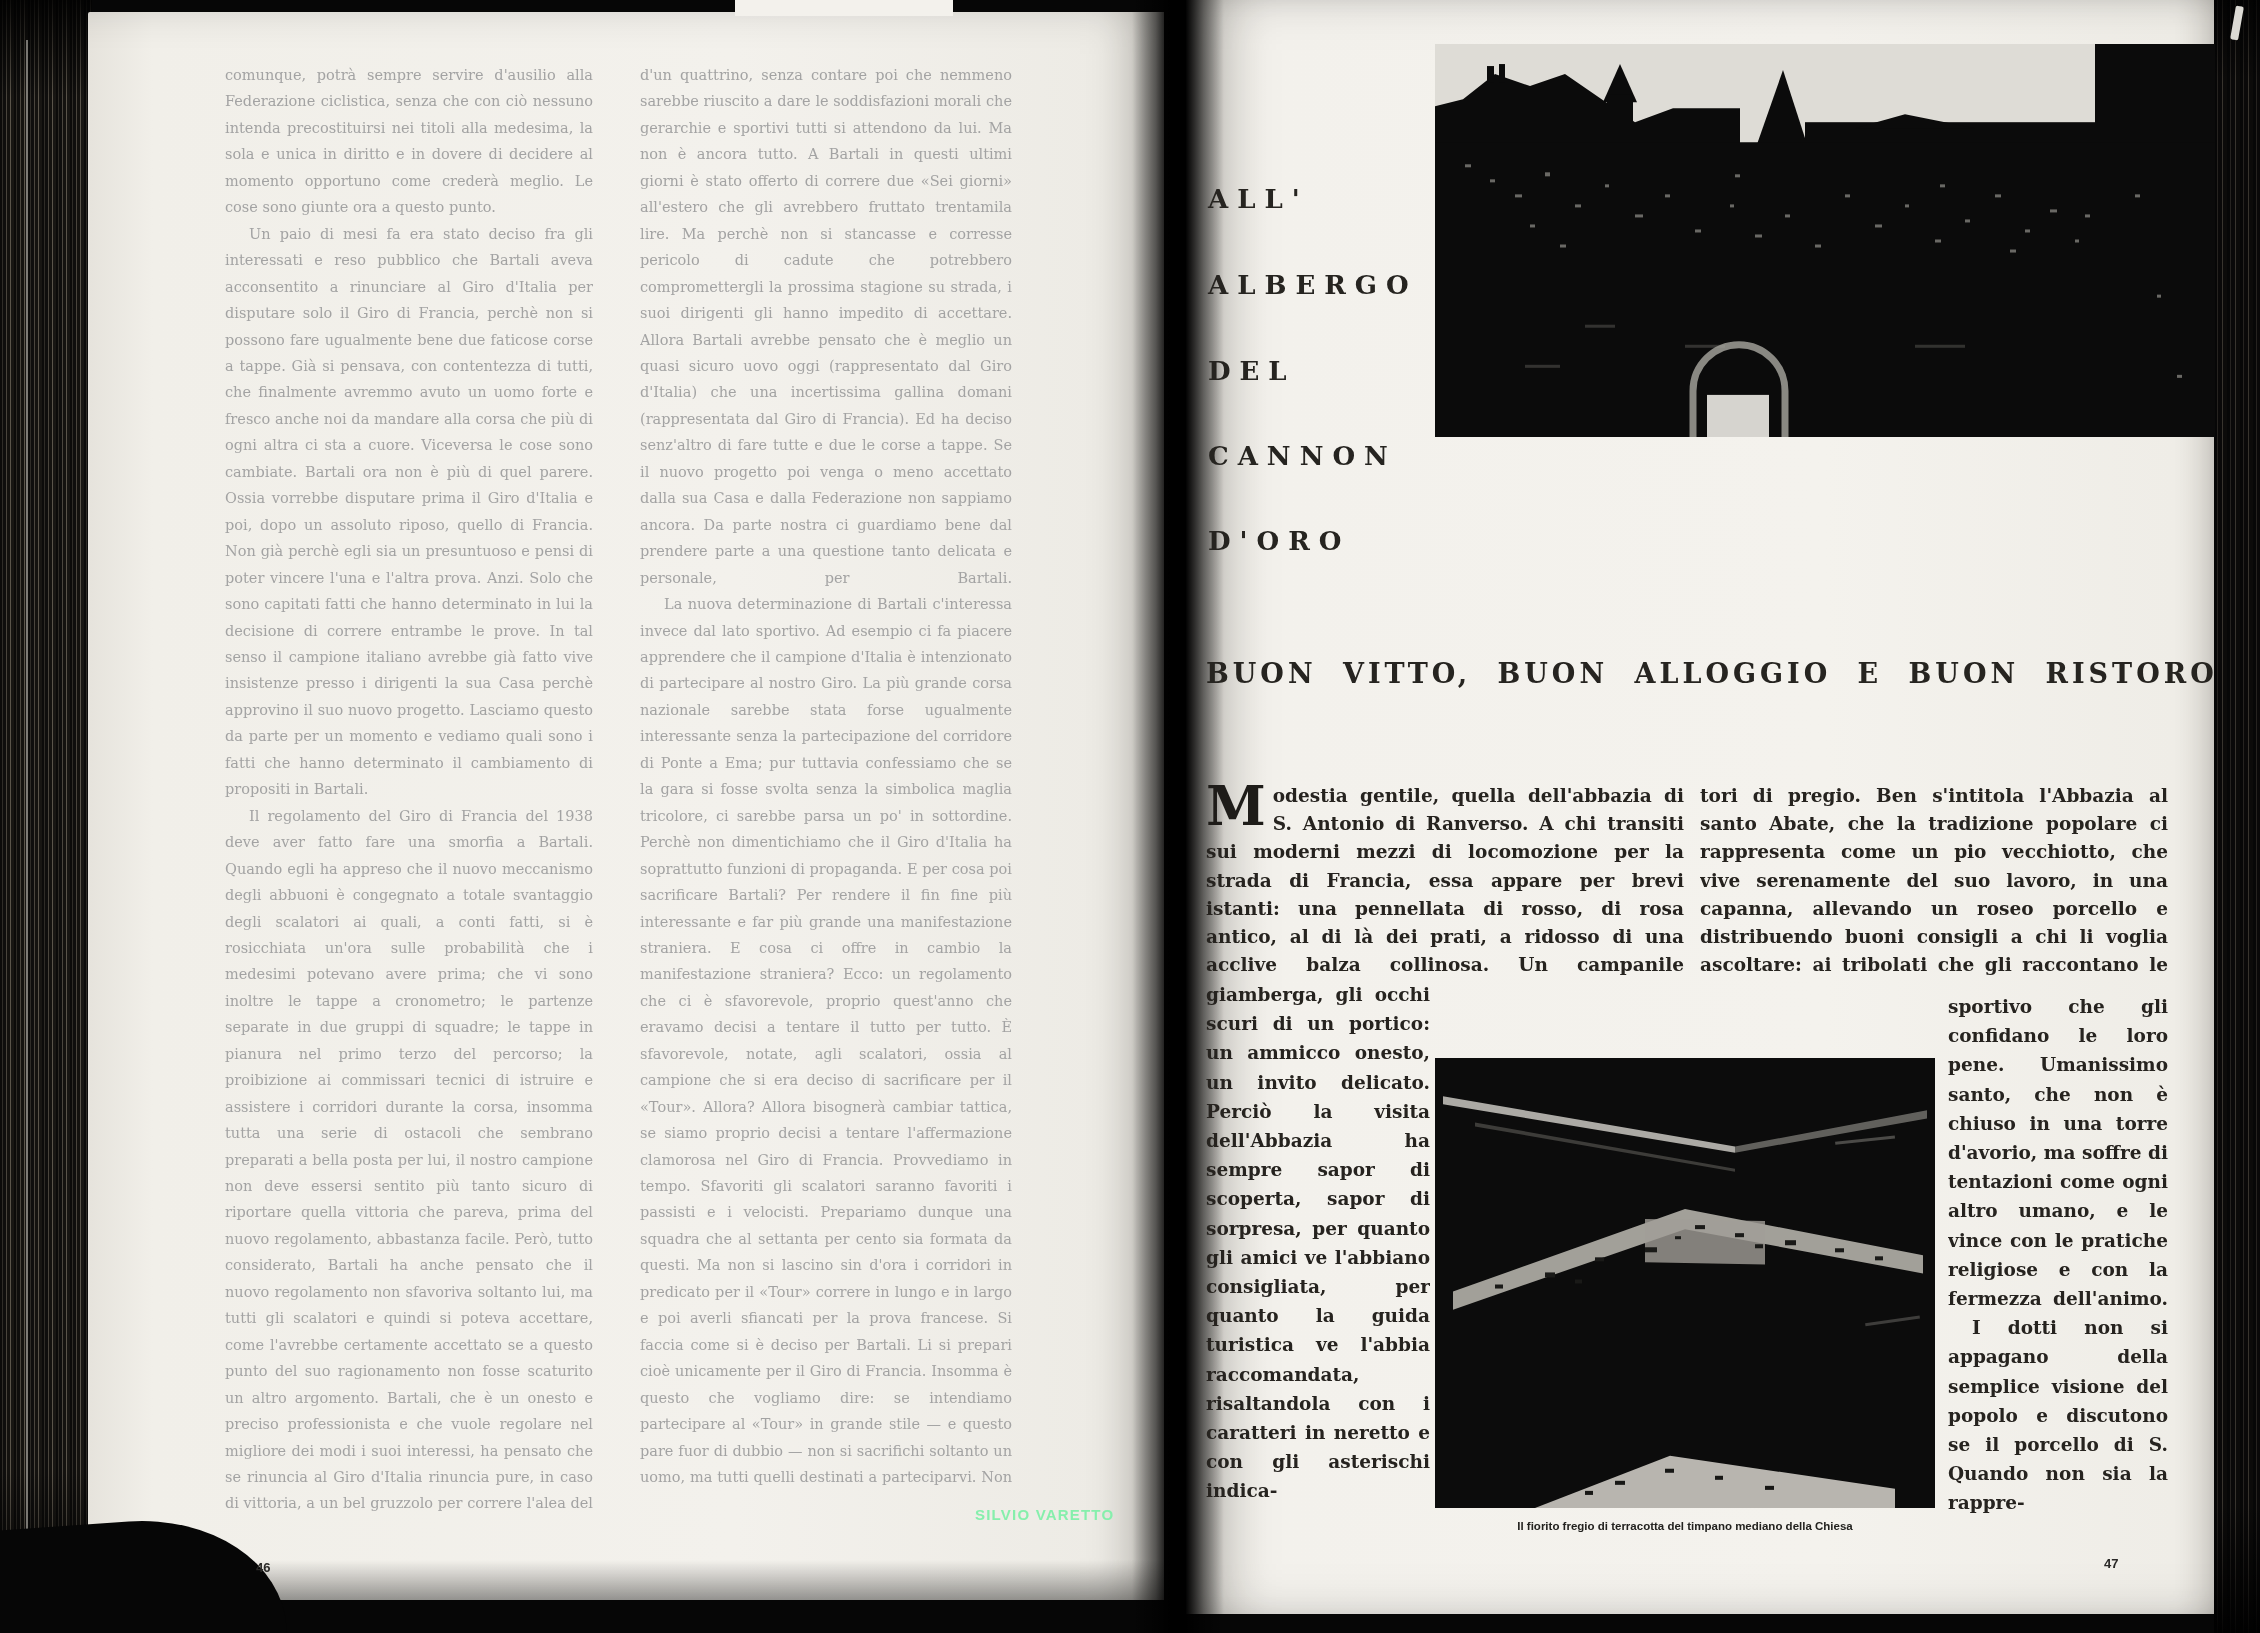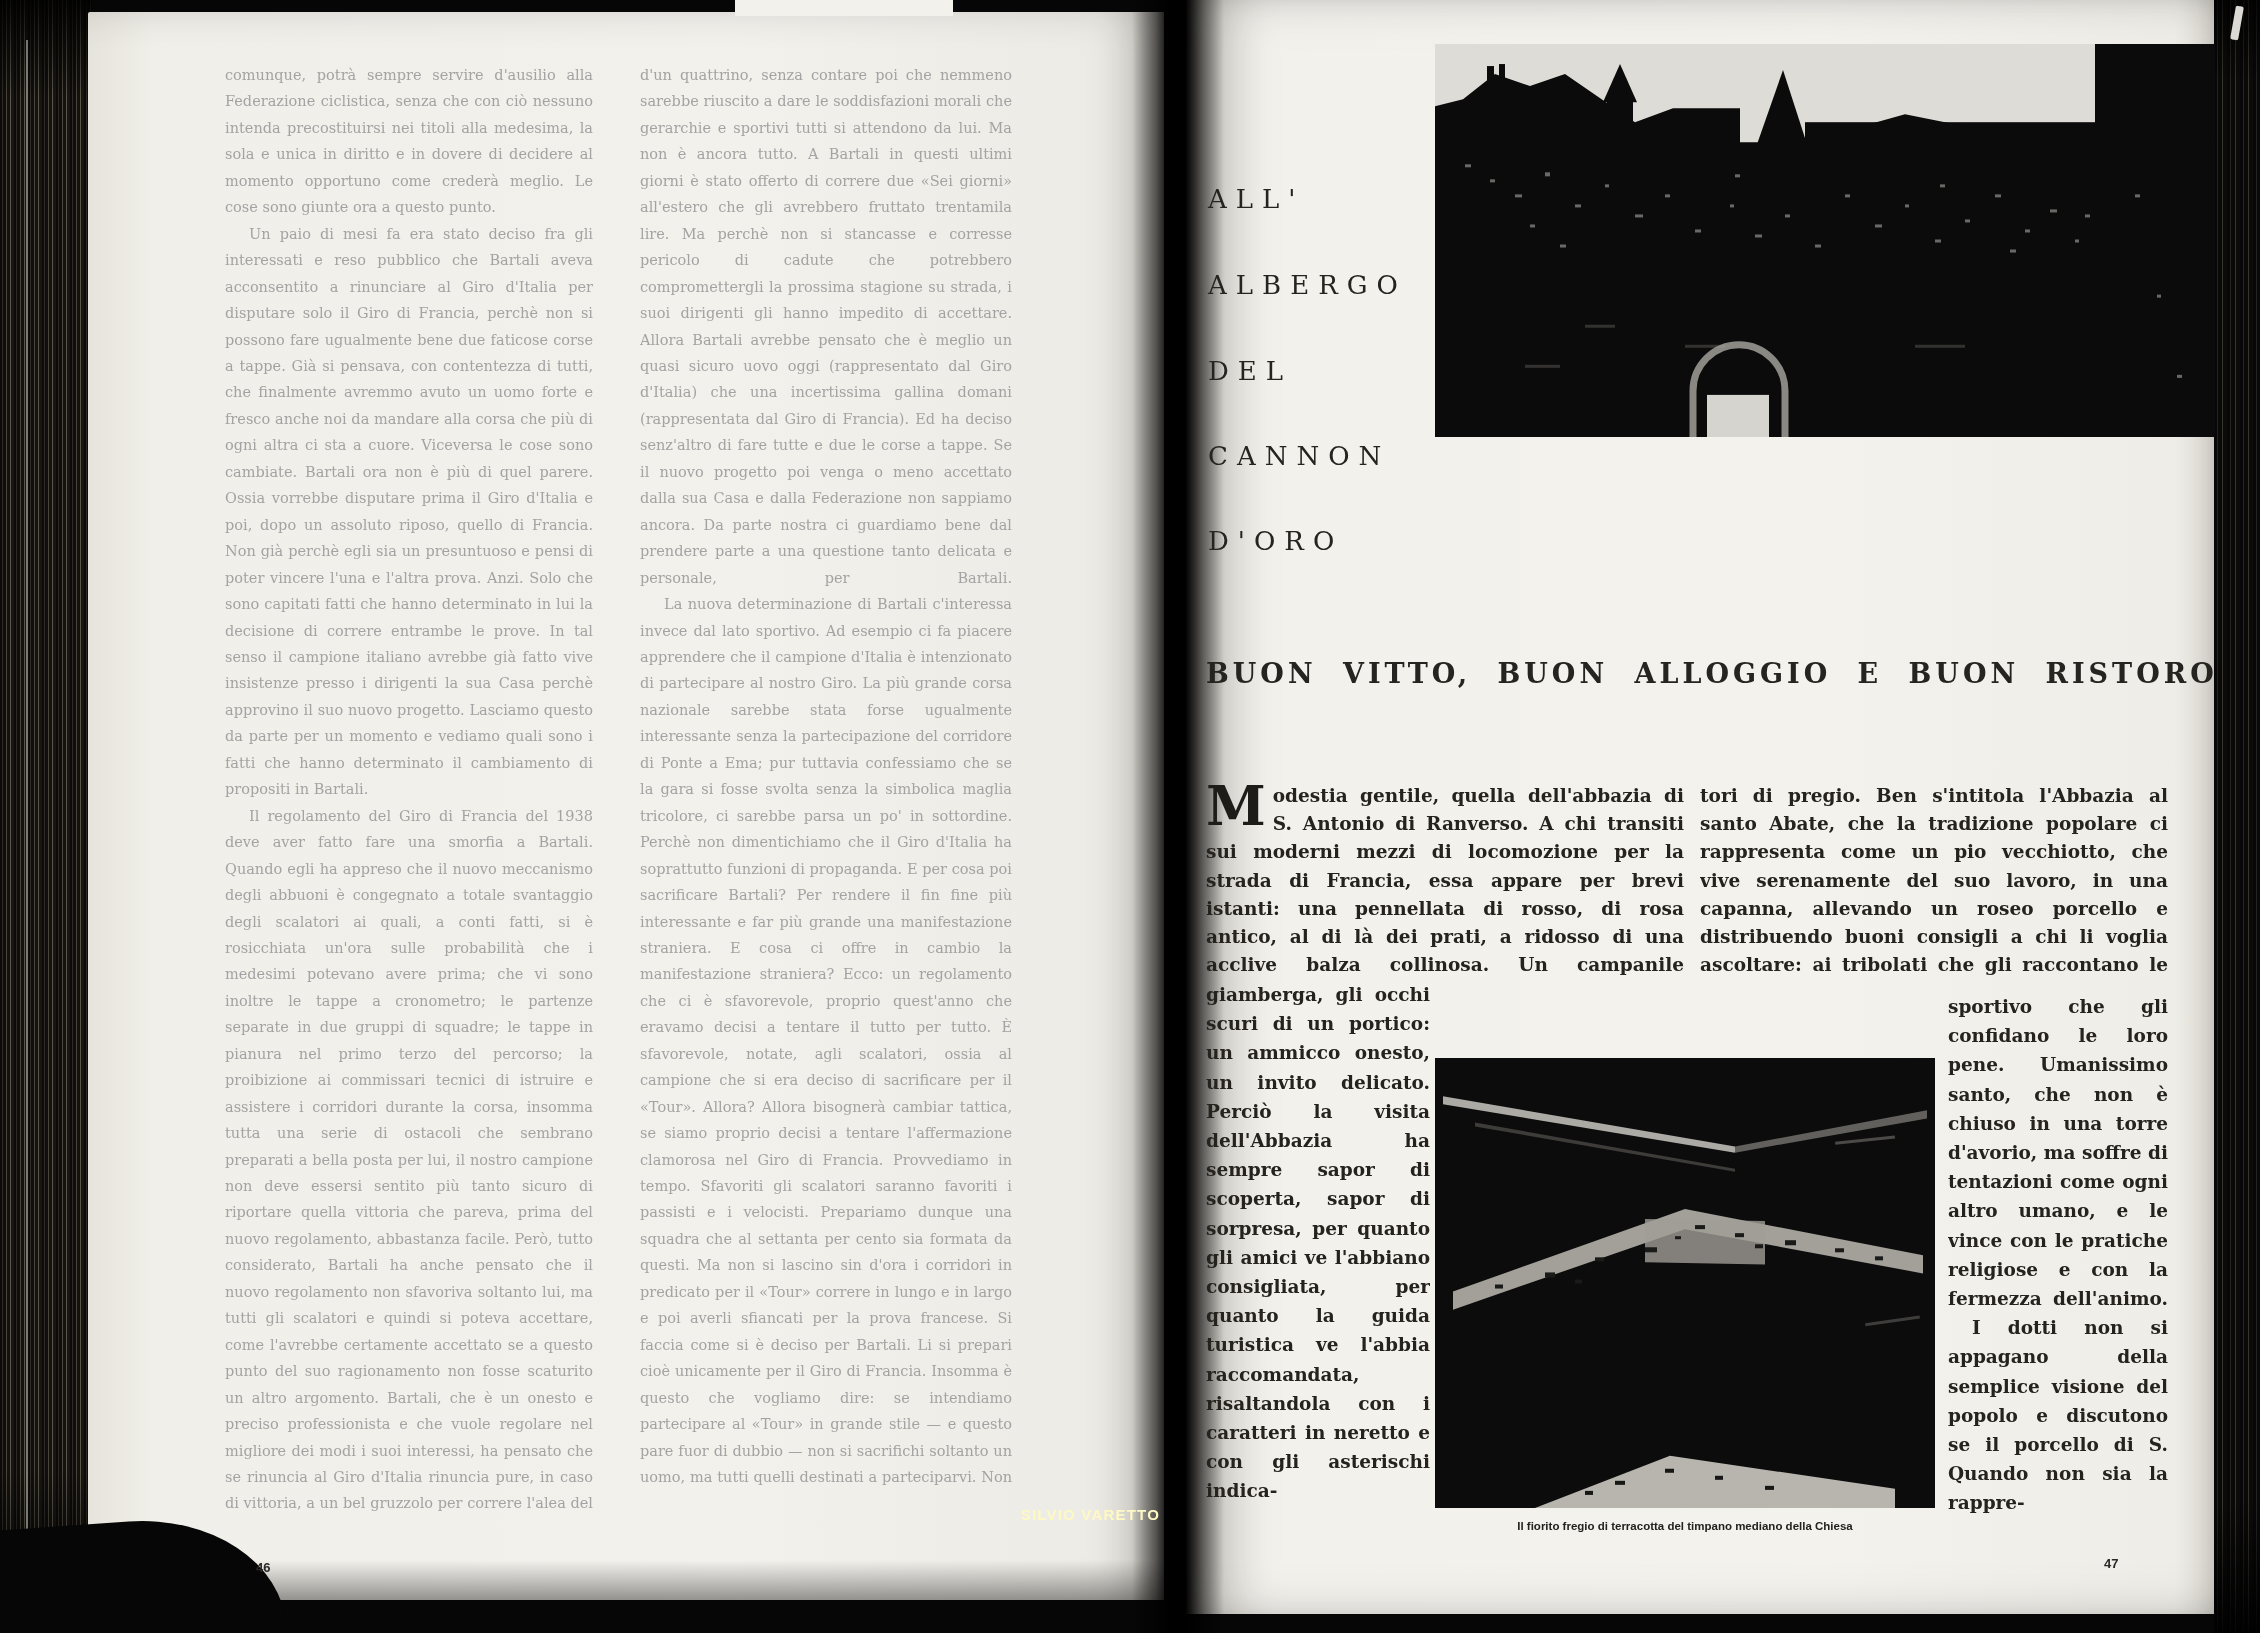--- a/index.html
+++ b/index.html
@@ -34,27 +34,27 @@
 
   
   .serif-col{font-size:14.5px;line-height:26.45px;color:#a3a3a3;text-align:justify;
     filter:blur(.32px);hyphens:auto;}
   .serif-col p{margin:0;}
   .indent{text-indent:24px;}
   .cont{text-align-last:justify;}
   .col1{left:225px;top:62px;width:368px;height:1458px;overflow:hidden;}
   .col2{left:640px;top:62px;width:372px;height:1430px;overflow:hidden;}
   .byline{left:975px;top:1506px;width:185px;font-family:"Liberation Sans",sans-serif;
-    font-weight:bold;font-size:15px;letter-spacing:1.2px;color:#fef9c3;text-align:right;}
+    font-weight:bold;font-size:15px;letter-spacing:1.2px;color:#86efac;text-align:left;}
   .pnum{font-family:"Liberation Sans",sans-serif;font-weight:bold;font-size:13px;color:#2a2927;filter:blur(.2px);}
   .pnum-left{left:256px;top:1560px;}
   .pnum-right{left:2104px;top:1556px;text-align:right;}
 
   
-  .masthead-word{left:1208px;font-weight:normal;font-size:26px;letter-spacing:9px;color:#262420;
+  .masthead-word{left:1208px;font-weight:bold;font-size:26px;letter-spacing:9px;color:#262420;
     white-space:nowrap;filter:blur(.25px);}
   .mw1{top:184px;} .mw2{top:270px;} .mw3{top:356px;} .mw4{top:441px;} .mw5{top:526px;}
   .subhead{left:1206px;top:614px;font-weight:bold;font-size:27px;letter-spacing:4px;
     word-spacing:13px;color:#262420;white-space:nowrap;filter:blur(.25px);margin-top:44px;}
 
   
   .r-article{font-weight:bold;font-size:18.5px;line-height:28.2px;color:#26231f;
     text-align:justify;filter:blur(.3px);hyphens:auto;}
   .r-article p{margin:0;}
   .intro{left:1206px;top:782px;width:478px;height:198px;overflow:hidden;}

